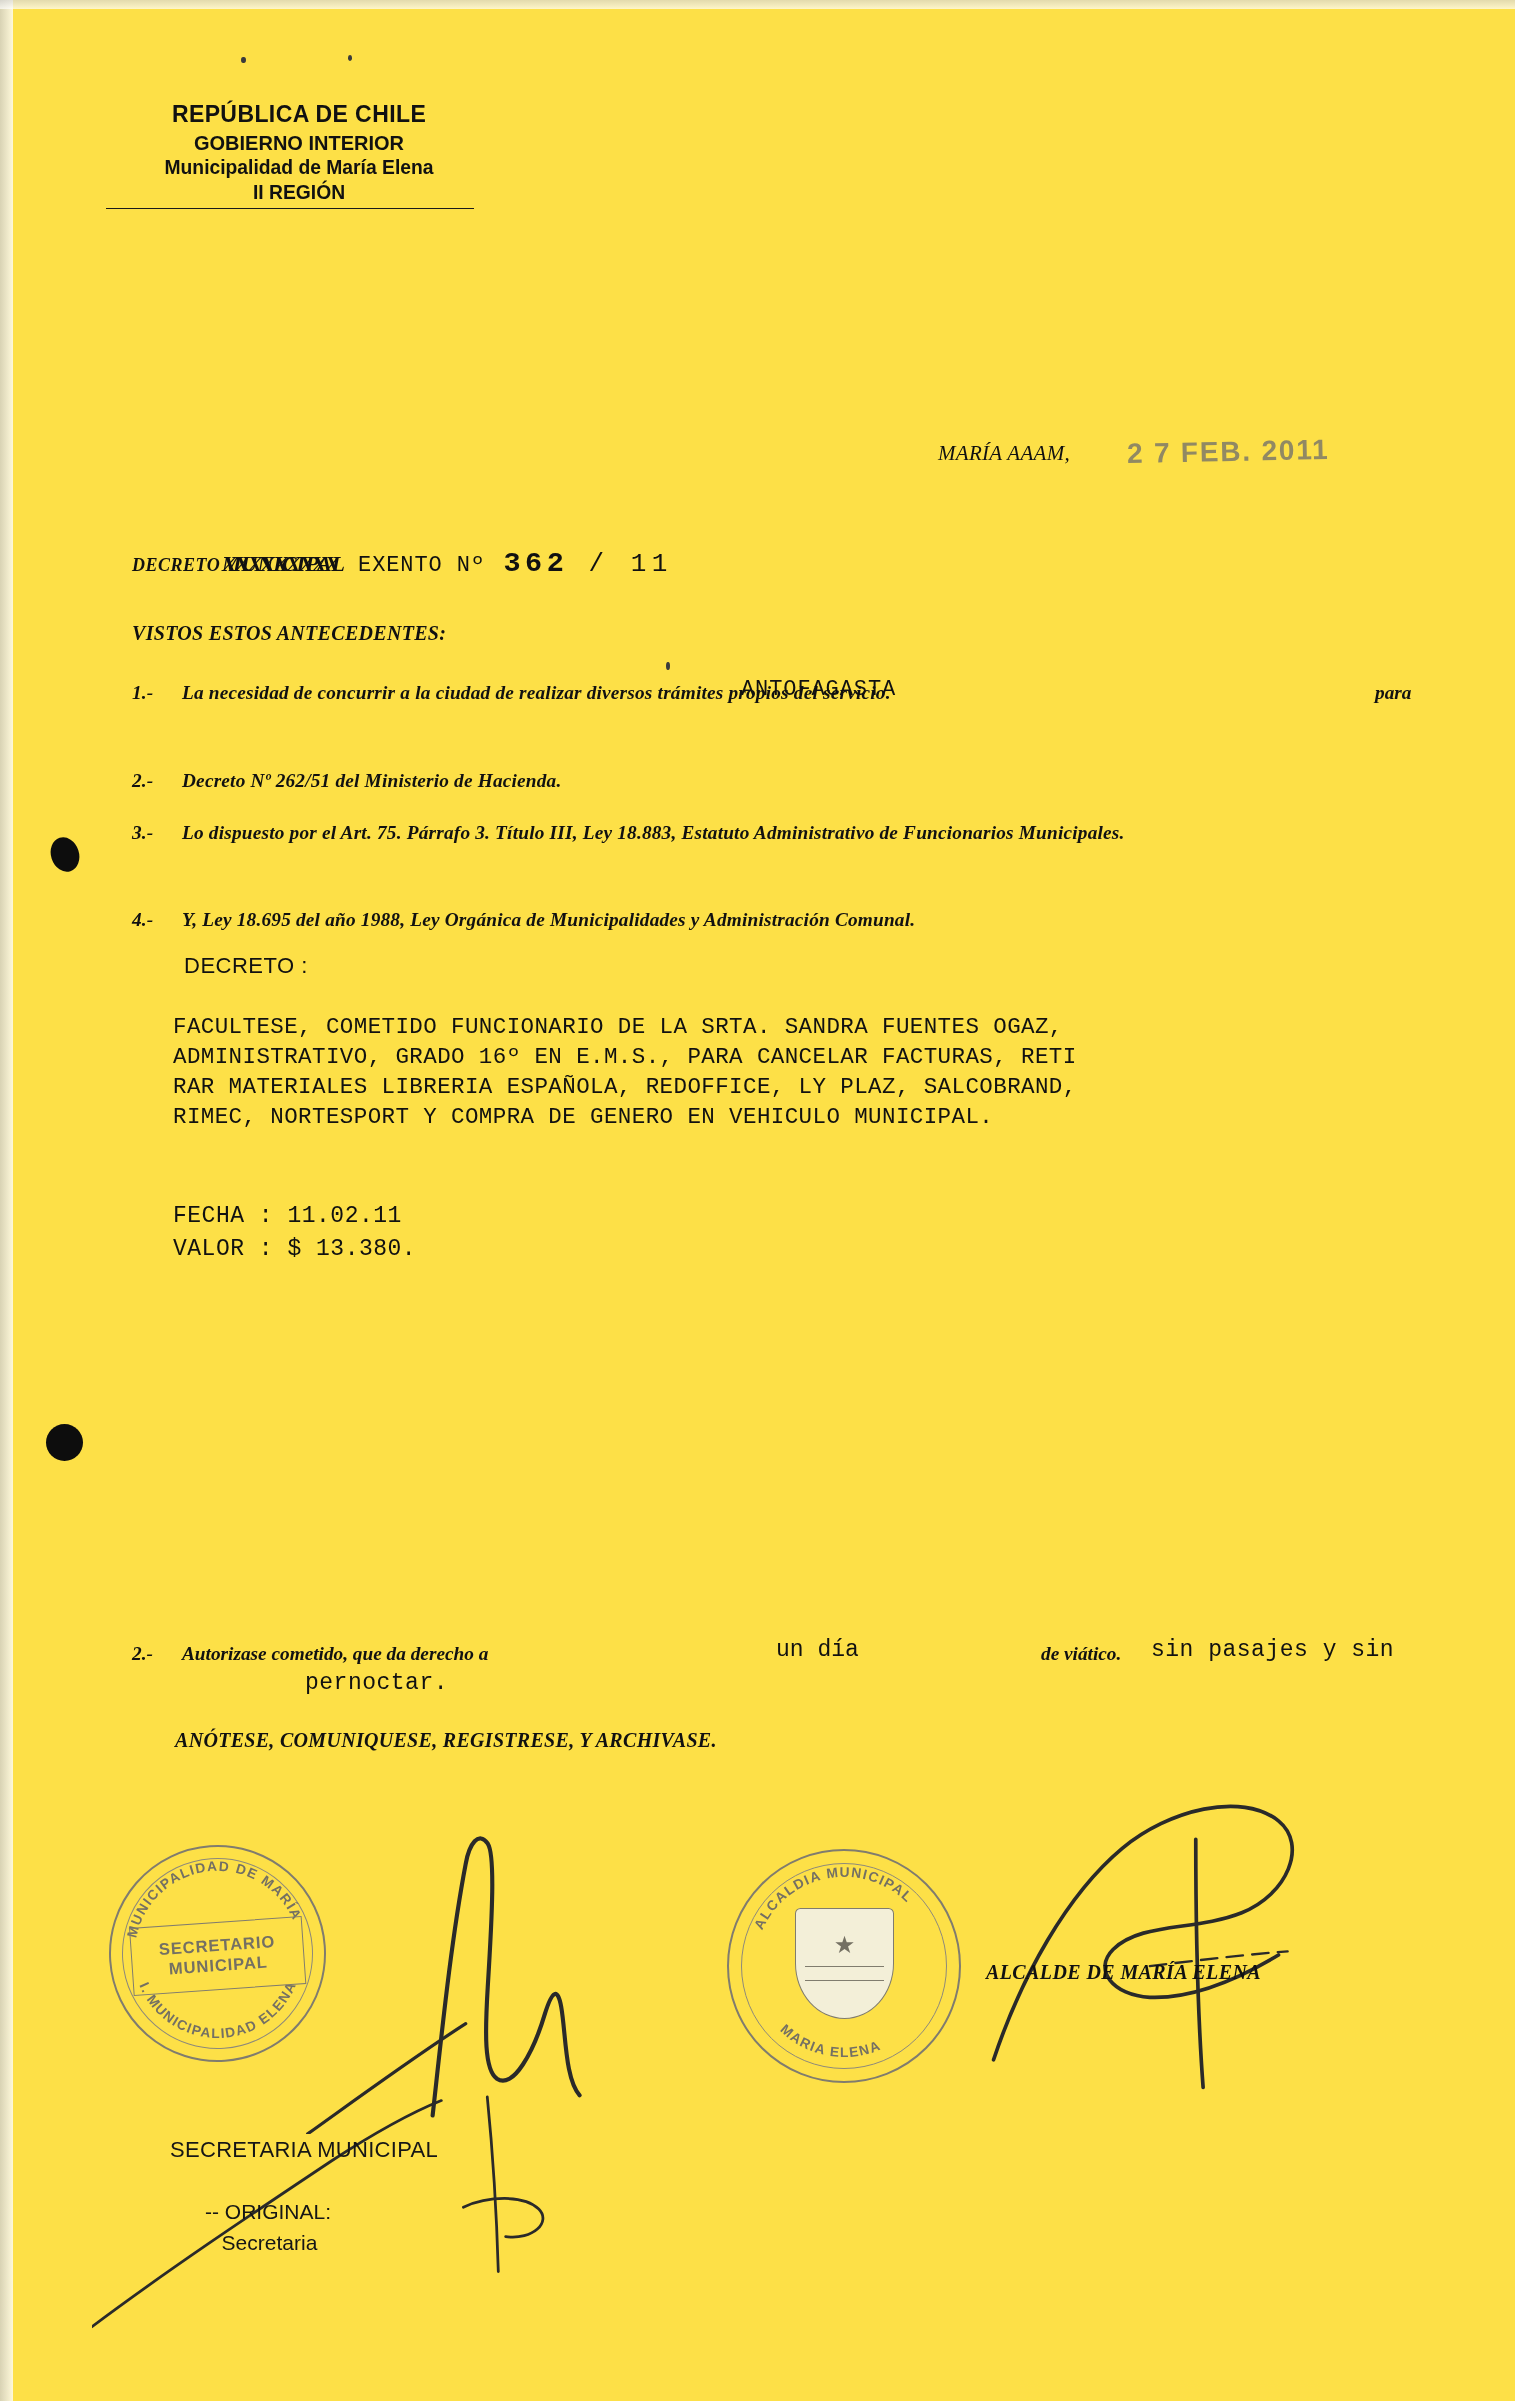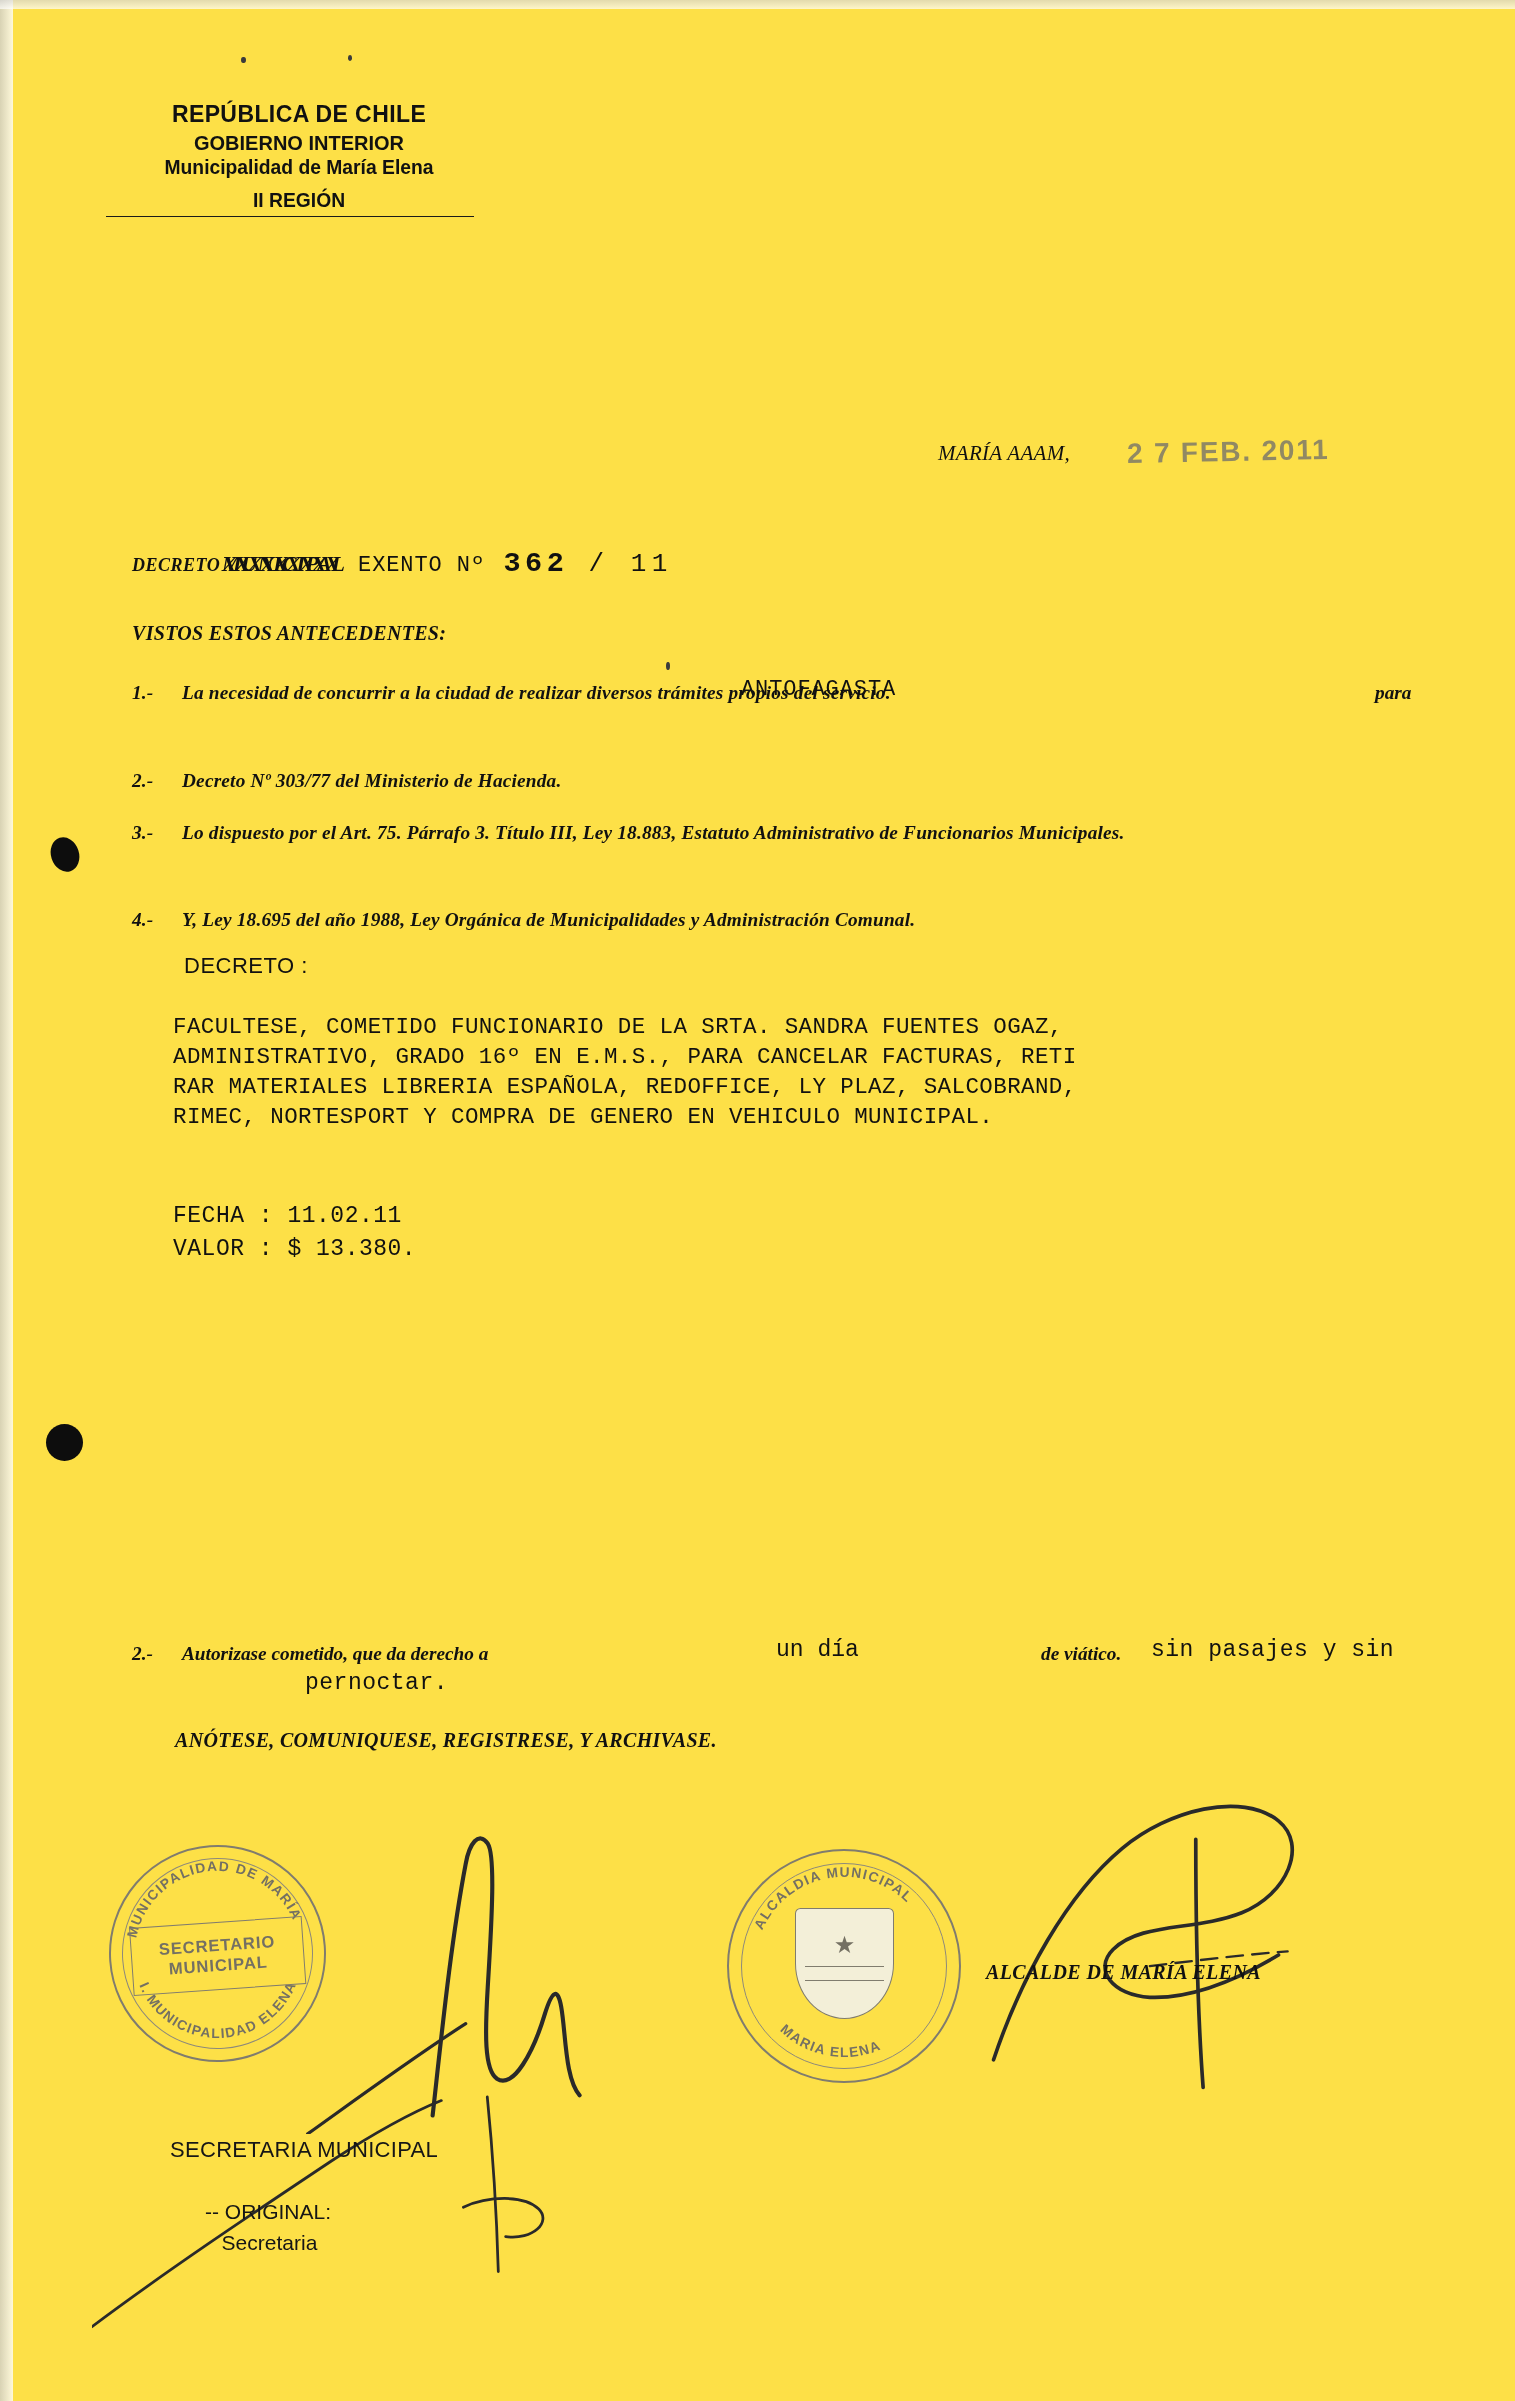--- a/index.html
+++ b/index.html
@@ -34,21 +34,21 @@
     left: 106px;
     top: 101px;
     width: 386px;
     text-align: center;
     font-family: "Liberation Sans", sans-serif;
     color: #111;
   }
   .lh-l1 { font-size: 23px; font-weight: bold; letter-spacing: 0.4px; }
   .lh-l2 { font-size: 20px; font-weight: bold; margin-top: 3.7px; }
   .lh-l3 { font-size: 19.3px; font-weight: bold; margin-top: 2.8px; }
-  .lh-l4 { font-size: 19.3px; font-weight: bold; margin-top: 11px; }
+  .lh-l4 { font-size: 19.3px; font-weight: bold; margin-top: 3px; }
   .lh-rule {
     margin-top: 3.7px;
     border-bottom: 1.8px solid #1a1a1a;
     width: 368px;
   }
 
   
   .city-line {
     position: absolute;
     left: 938px;
@@ -368,21 +368,21 @@
 
   <div class="item item1">
     <span class="num">1.-</span>
     <span class="txt">La necesidad de concurrir a la ciudad de                                                            realizar diversos trámites propios del servicio.</span>
   </div>
   <div class="typed-antofagasta">ANTOFAGASTA</div>
   <div class="para-word">para</div>
 
   <div class="item item2">
     <span class="num">2.-</span>
-    <span class="txt">Decreto Nº 303/77 del Ministerio de Hacienda.</span>
+    <span class="txt">Decreto Nº 262/51 del Ministerio de Hacienda.</span>
   </div>
 
   <div class="item item3">
     <span class="num">3.-</span>
     <span class="txt">Lo dispuesto por el Art. 75. Párrafo 3. Título III, Ley 18.883, Estatuto Administrativo de Funcionarios Municipales.</span>
   </div>
 
   <div class="item item4">
     <span class="num">4.-</span>
     <span class="txt">Y, Ley 18.695 del año 1988, Ley Orgánica de Municipalidades y Administración Comunal.</span>

